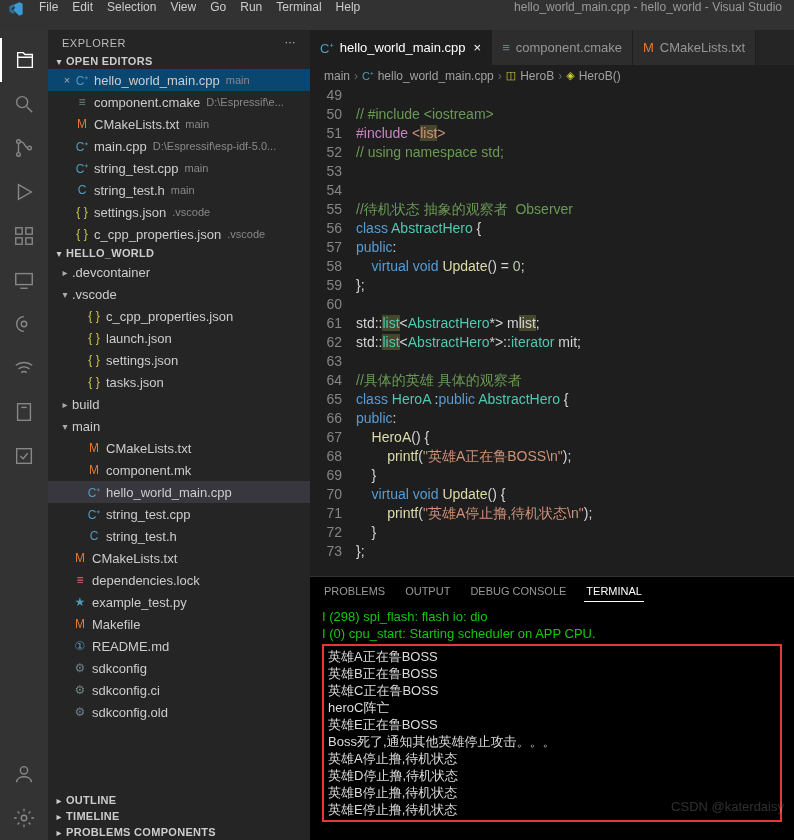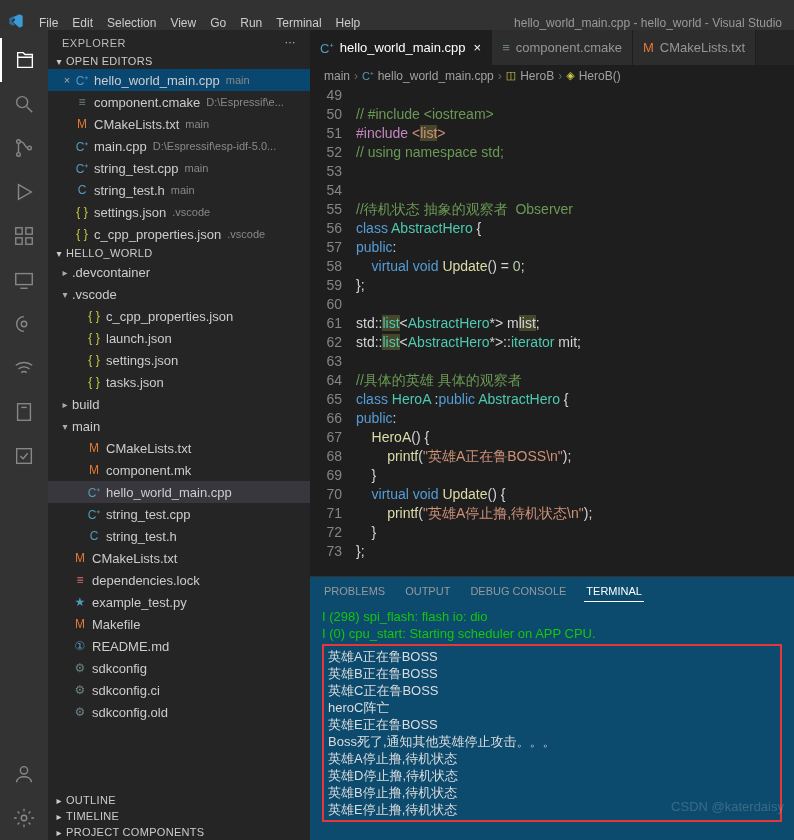--- a/index.html
+++ b/index.html
@@ -1,30 +1,30 @@
 <!DOCTYPE html>
 <html><head>
 <meta charset="utf-8">
 <style>
 *{margin:0;padding:0;box-sizing:border-box;font-family:"Segoe UI",Arial,sans-serif}
 body{background:#1e1e1e;color:#ccc;font-size:13px;width:794px;height:840px;overflow:hidden;position:relative}
-.menubar{height:30px;background:#323233;display:flex;align-items:flex-end;padding:0 6px;color:#ccc;font-size:12px}
+.menubar{height:30px;background:#323233;display:flex;align-items:flex-start;padding:0 6px;color:#ccc;font-size:12px}
 .menubar .logo{width:18px;height:18px;margin:0 6px 0 2px;display:flex;align-items:center}
 .menubar .item{padding:0 7px;cursor:pointer}
 .menubar .title{margin-left:auto;color:#999;padding-right:6px}
 .main{display:flex;height:810px}
 .activity{width:48px;background:#333;display:flex;flex-direction:column;align-items:center;padding-top:8px}
 .activity .aicon{width:48px;height:44px;display:flex;align-items:center;justify-content:center;color:#888;cursor:pointer}
 .activity .aicon.active{color:#fff;border-left:2px solid #fff}
 .activity .spacer{flex:1}
 .sidebar{width:262px;background:#252526;display:flex;flex-direction:column;overflow:hidden}
 .sidebar .hdr{padding:6px 14px 4px;color:#bbb;font-size:11px;letter-spacing:.5px;display:flex;align-items:center;justify-content:space-between}
 .section-hdr{display:flex;align-items:center;padding:2px 4px;color:#ccc;font-size:11px;cursor:pointer}
 .section-hdr .chev{width:14px;text-align:center;font-size:10px}
-.section-hdr .lbl{font-weight:normal;letter-spacing:.3px}
+.section-hdr .lbl{font-weight:bold;letter-spacing:.3px}
 .tree{font-size:13px}
 .tree .row{display:flex;align-items:center;height:22px;padding-left:0;cursor:pointer;white-space:nowrap;overflow:hidden}
 .tree .row.sel{background:#37373d}
 .tree .row.hl{background:#094771}
 .tree .indent{display:inline-block}
 .tree .ch{width:14px;text-align:center;font-size:10px;color:#aaa}
 .tree .ic{width:16px;height:16px;margin-right:4px;font-size:12px;display:flex;align-items:center;justify-content:center}
 .tree .close-x{width:14px;text-align:center;color:#aaa;font-size:11px}
 .tree .name{color:#ccc}
 .tree .dim{color:#888;font-size:11px;margin-left:6px}
@@ -35,21 +35,21 @@
 .tab.active{background:#1e1e1e;color:#fff}
 .tab .ic{margin-right:6px}
 .tab .close{margin-left:8px;font-size:13px}
 .crumbs{display:flex;align-items:center;padding:3px 14px;font-size:12px;color:#a0a0a0;background:#1e1e1e;gap:4px}
 .crumbs .sep{color:#666}
 .crumbs .ic{font-size:11px}
 .code{flex:1;display:flex;overflow:hidden;font-family:Consolas,monospace;font-size:14px;line-height:19px}
 .gutter{width:46px;text-align:right;color:#858585;padding-right:14px;user-select:none}
 .codebody{flex:1;white-space:pre;color:#d4d4d4}
 .c-cm{color:#6a9955}.c-kw{color:#569cd6}.c-ty{color:#4ec9b0}.c-fn{color:#dcdcaa}.c-str{color:#ce9178}.c-num{color:#b5cea8}.c-pp{color:#c586c0}.c-hl{background:rgba(255,255,100,.18)}
-.panel{height:264px;border-top:1px solid #333;display:flex;flex-direction:column;background:#0c4a6e}
+.panel{height:264px;border-top:1px solid #333;display:flex;flex-direction:column;background:#000000}
 .panel .ptabs{display:flex;padding:4px 12px 0;gap:16px;font-size:11px}
 .panel .ptab{padding:4px 2px;color:#999;cursor:pointer}
 .panel .ptab.active{color:#fff;border-bottom:1px solid #fff}
 .term{flex:1;padding:6px 12px;font-family:Consolas,monospace;font-size:13px;line-height:17px;overflow:hidden}
 .term .grn{color:#16c60c}
 .term .box{border:2px solid #e83535;margin-top:2px;padding:2px 4px;color:#ddd}
 .watermark{position:absolute;right:10px;bottom:26px;color:rgba(255,255,255,.18);font-size:13px;pointer-events:none}
 svg{display:block}
 </style>
 </head>
@@ -325,21 +325,21 @@
     <div class="section-hdr">
         <span class="chev">▸</span>
         <span class="lbl">OUTLINE</span>
       </div>
     <div class="section-hdr">
         <span class="chev">▸</span>
         <span class="lbl">TIMELINE</span>
       </div>
     <div class="section-hdr">
         <span class="chev">▸</span>
-        <span class="lbl">PROJECT COMPONENTS</span>
+        <span class="lbl">PROBLEMS COMPONENTS</span>
       </div>
   </div>
 
   <div class="editor">
     <div class="tabs" id="tabs">
         <div class="tab active">
           <span class="ic ic-cpp">C⁺</span>
           <span>hello_world_main.cpp</span>
           <span class="close">×</span>
         </div>

